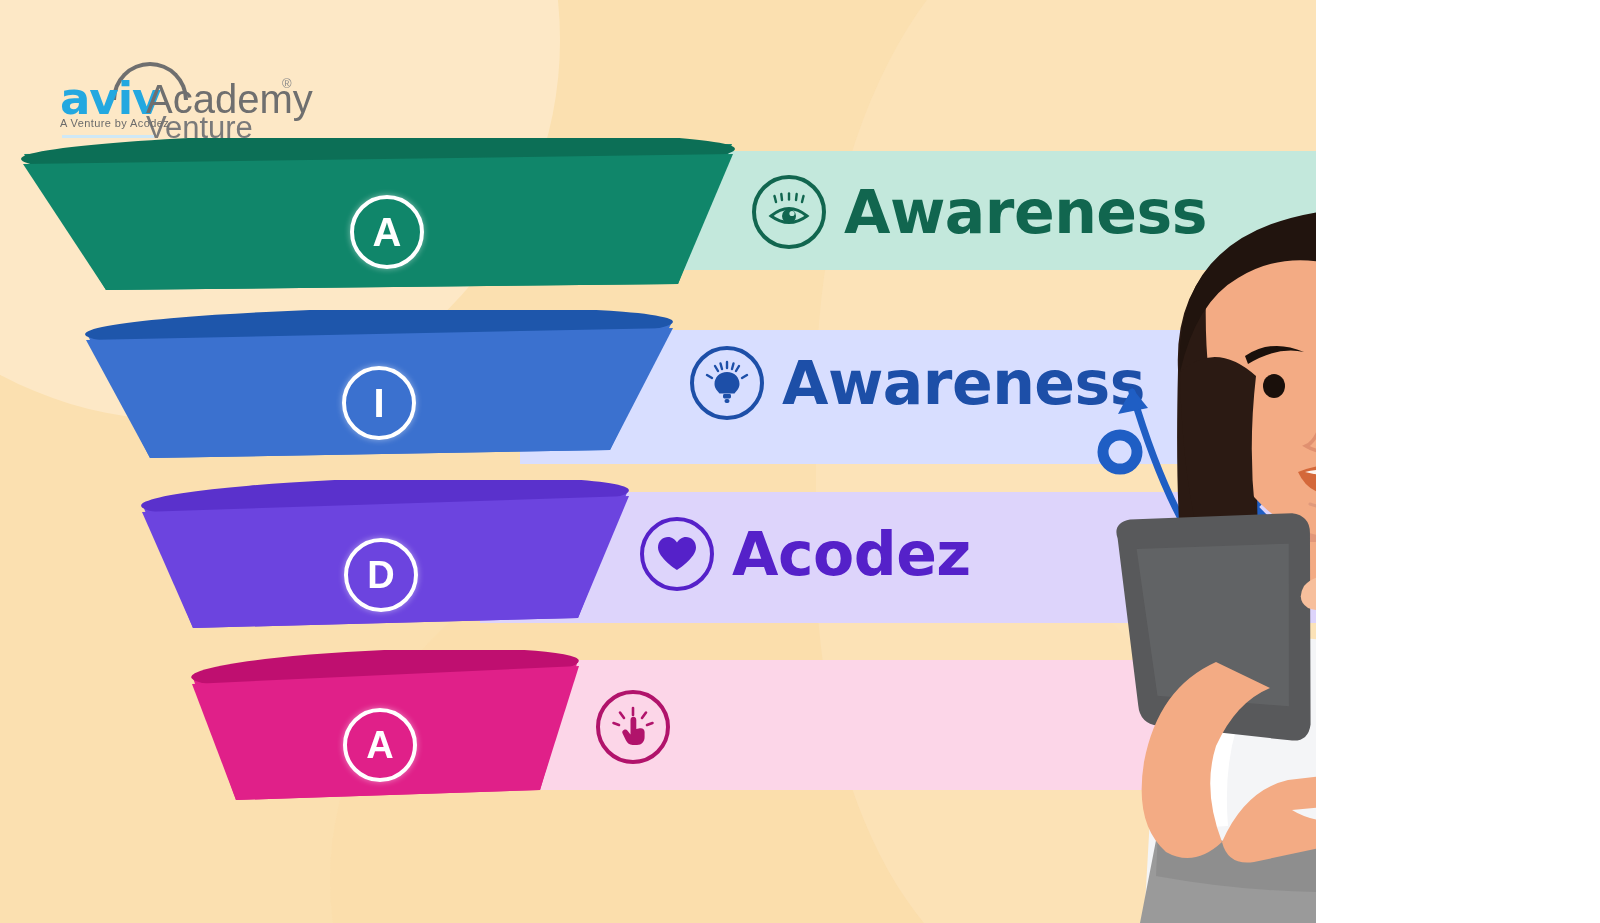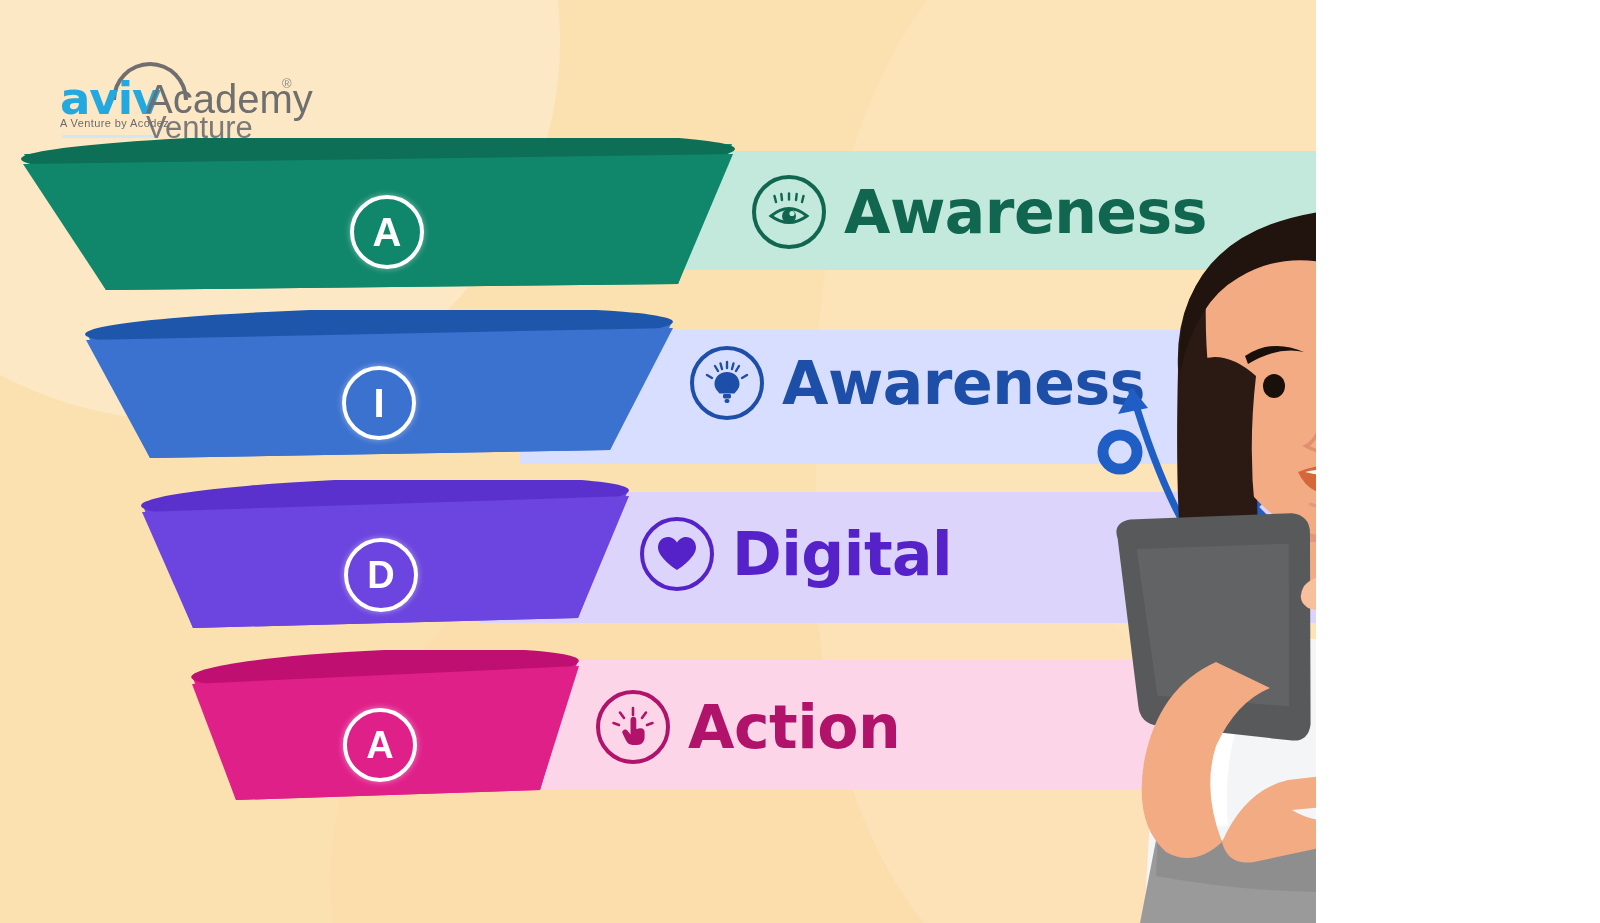--- a/index.html
+++ b/index.html
@@ -267,37 +267,36 @@
     </span>
     <span class="label-text" style="color:#1d4fa8;">Awareness</span>
   </div>
 
   <div class="label-group" style="left:640px; top:517px;">
     <span class="label-icon" style="width:74px; height:74px; border:4px solid #5521c9;">
       <svg width="46" height="46" viewBox="0 0 46 46">
         <path d="M23 39 C23 39 4 27 4 16.5 C4 10 9 6 14 6 C18 6 21.3 8.6 23 11.6 C24.7 8.6 28 6 32 6 C37 6 42 10 42 16.5 C42 27 23 39 23 39 Z" fill="#5521c9"></path>
       </svg>
     </span>
-    <span class="label-text" style="color:#5521c9;">Digital</span>
+    <span class="label-text" style="color:#5521c9;">Acodez</span>
   </div>
 
   <div class="label-group" style="left:596px; top:690px;">
     <span class="label-icon" style="width:74px; height:74px; border:4px solid #b1136b;">
       <svg width="46" height="46" viewBox="0 0 46 46">
         <g stroke="#b1136b" stroke-width="2.6" stroke-linecap="round">
           <line x1="23" y1="11" x2="23" y2="4"></line>
           <line x1="14" y1="14" x2="10" y2="8.5"></line>
           <line x1="32" y1="14" x2="36" y2="8.5"></line>
           <line x1="9" y1="21" x2="3.5" y2="19"></line>
           <line x1="37" y1="21" x2="42.5" y2="19"></line>
         </g>
         <path d="M20.5 16 C20.5 14 22 12.8 23.4 12.8 C24.9 12.8 26.3 14 26.3 16 L26.3 25 L29.8 24.3 C32.6 23.8 34.6 25.5 34.6 28 L34.6 33 C34.6 37.6 31.6 41 27 41 L22.6 41 C19.4 41 17.4 39.3 16 36.6 L12.6 29.6 C11.8 28 12.5 26.3 14.1 25.7 C15.4 25.2 16.8 25.7 17.6 26.8 L20.5 30.6 Z" fill="#b1136b"></path>
       </svg>
     </span>
-    <span class="label-text" style="color:#b1136b;">Action</span>
   </div>
 
   <svg id="decor" viewBox="0 0 220 170">
     <circle cx="40" cy="82" r="17" fill="none" stroke="#1f5ec4" stroke-width="11"></circle>
     <g>
       <path d="M110 165 Q78 110 52 22" stroke="#1f5ec4" stroke-width="7" fill="none" stroke-linecap="round"></path>
       <path d="M52 18 L38 44 L68 38 Z" fill="#1f5ec4"></path>
     </g>
     <g stroke="#1f5ec4" stroke-width="13" stroke-linecap="round">
       <line x1="155" y1="122" x2="185" y2="152"></line>

